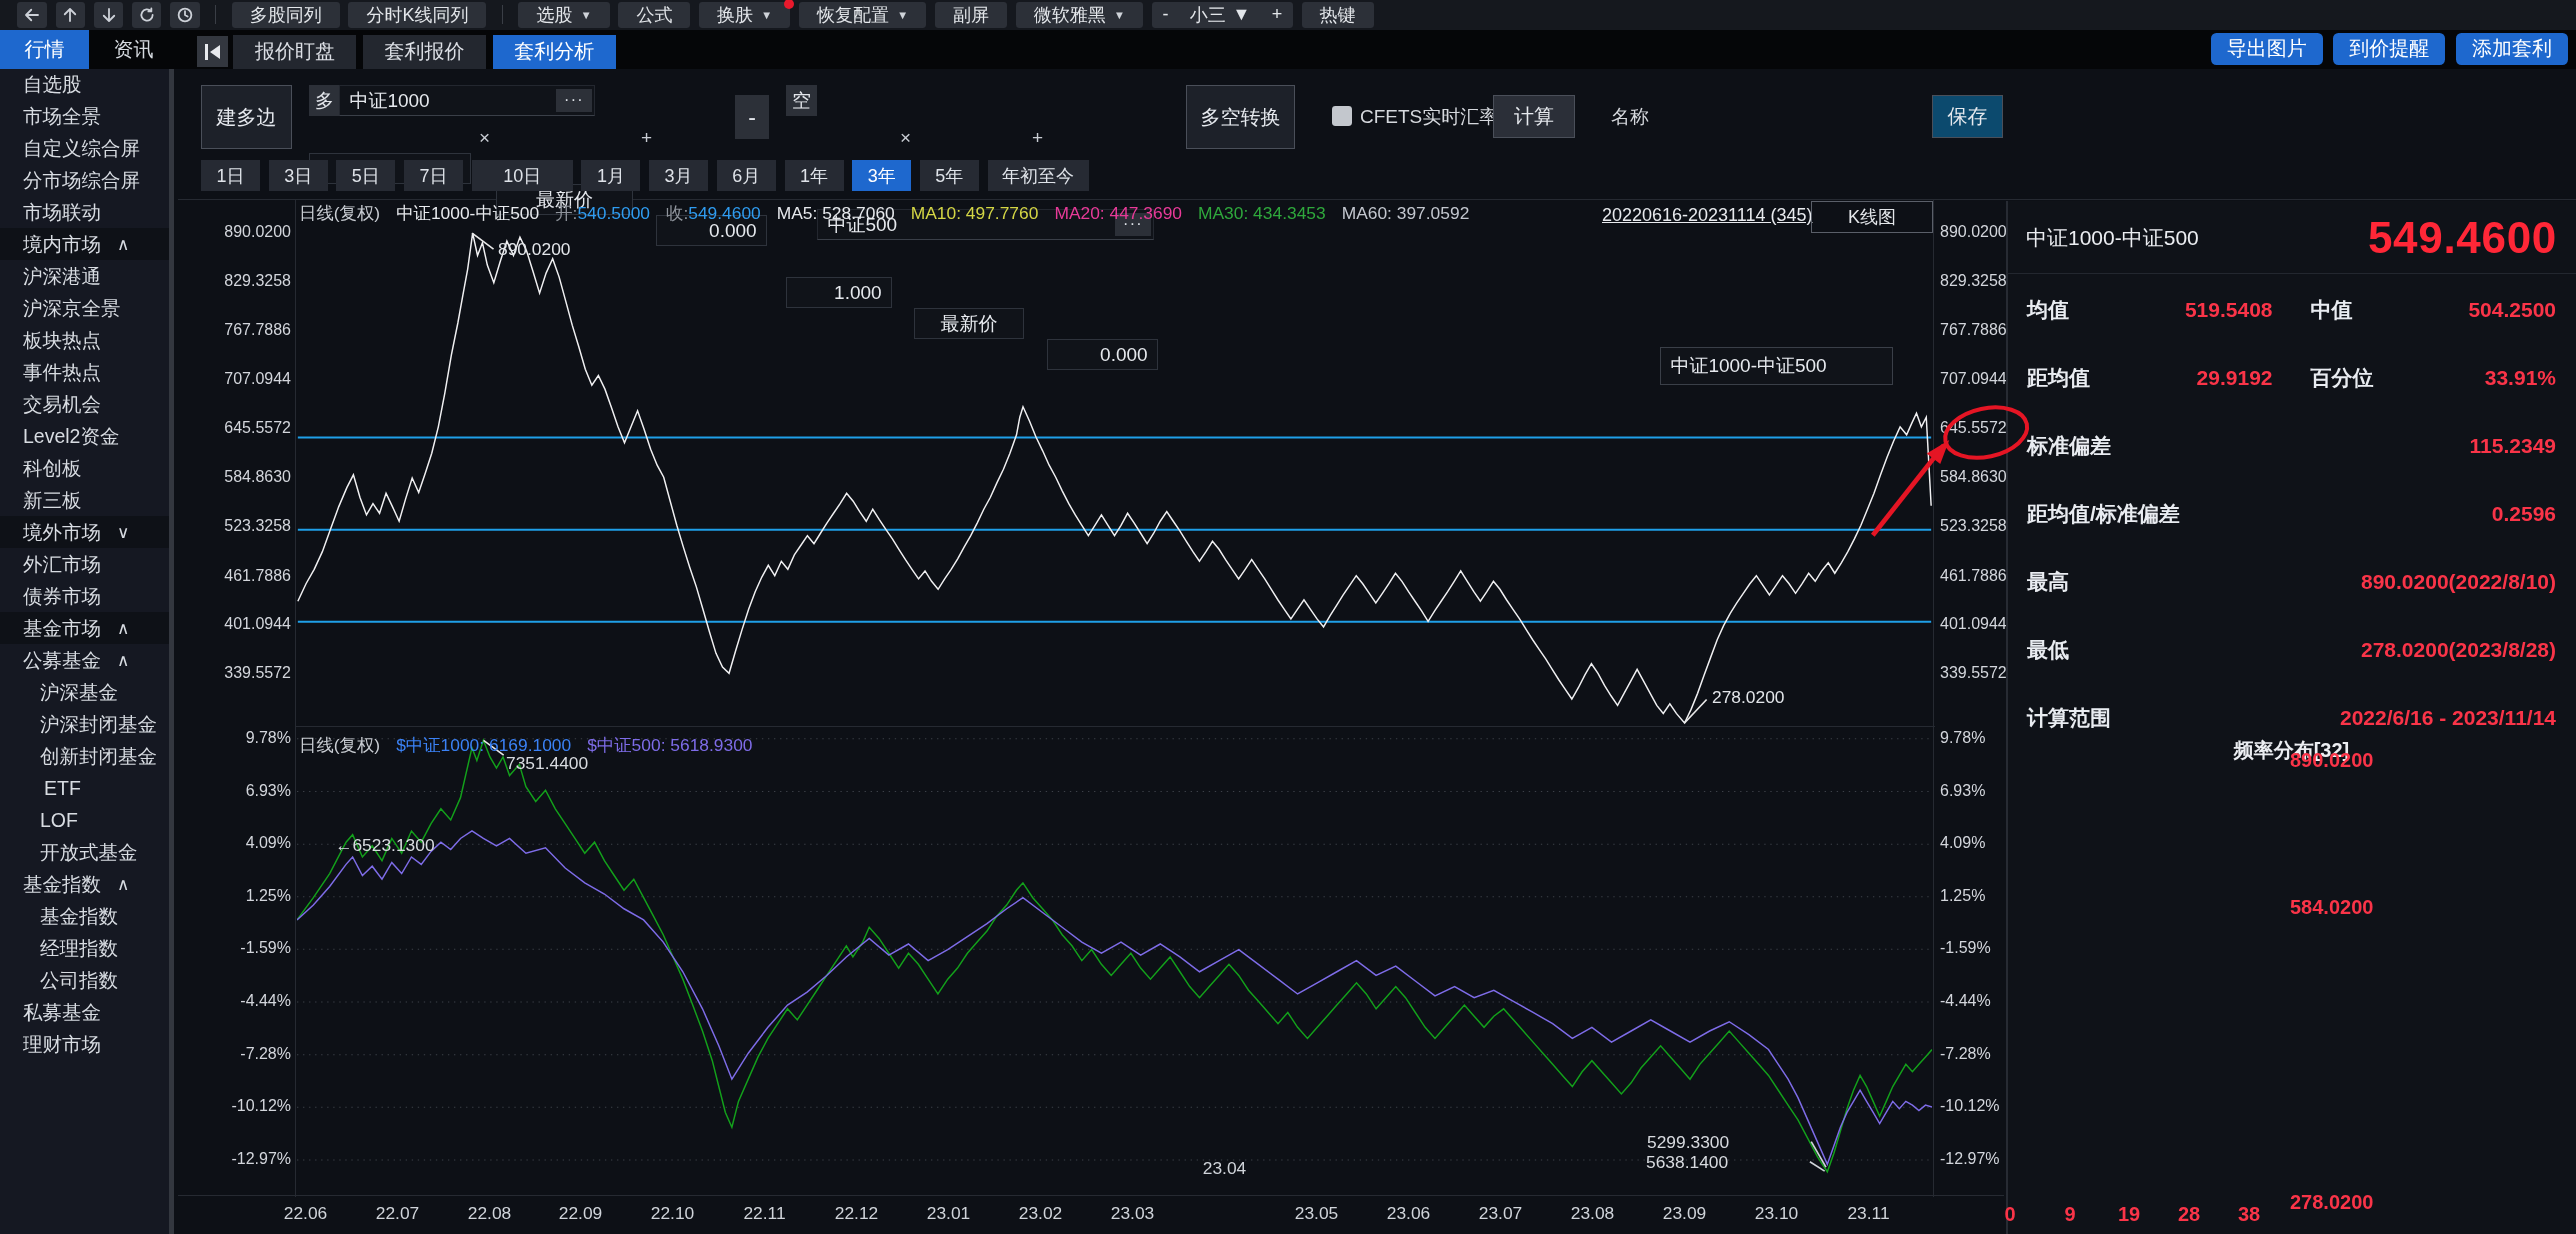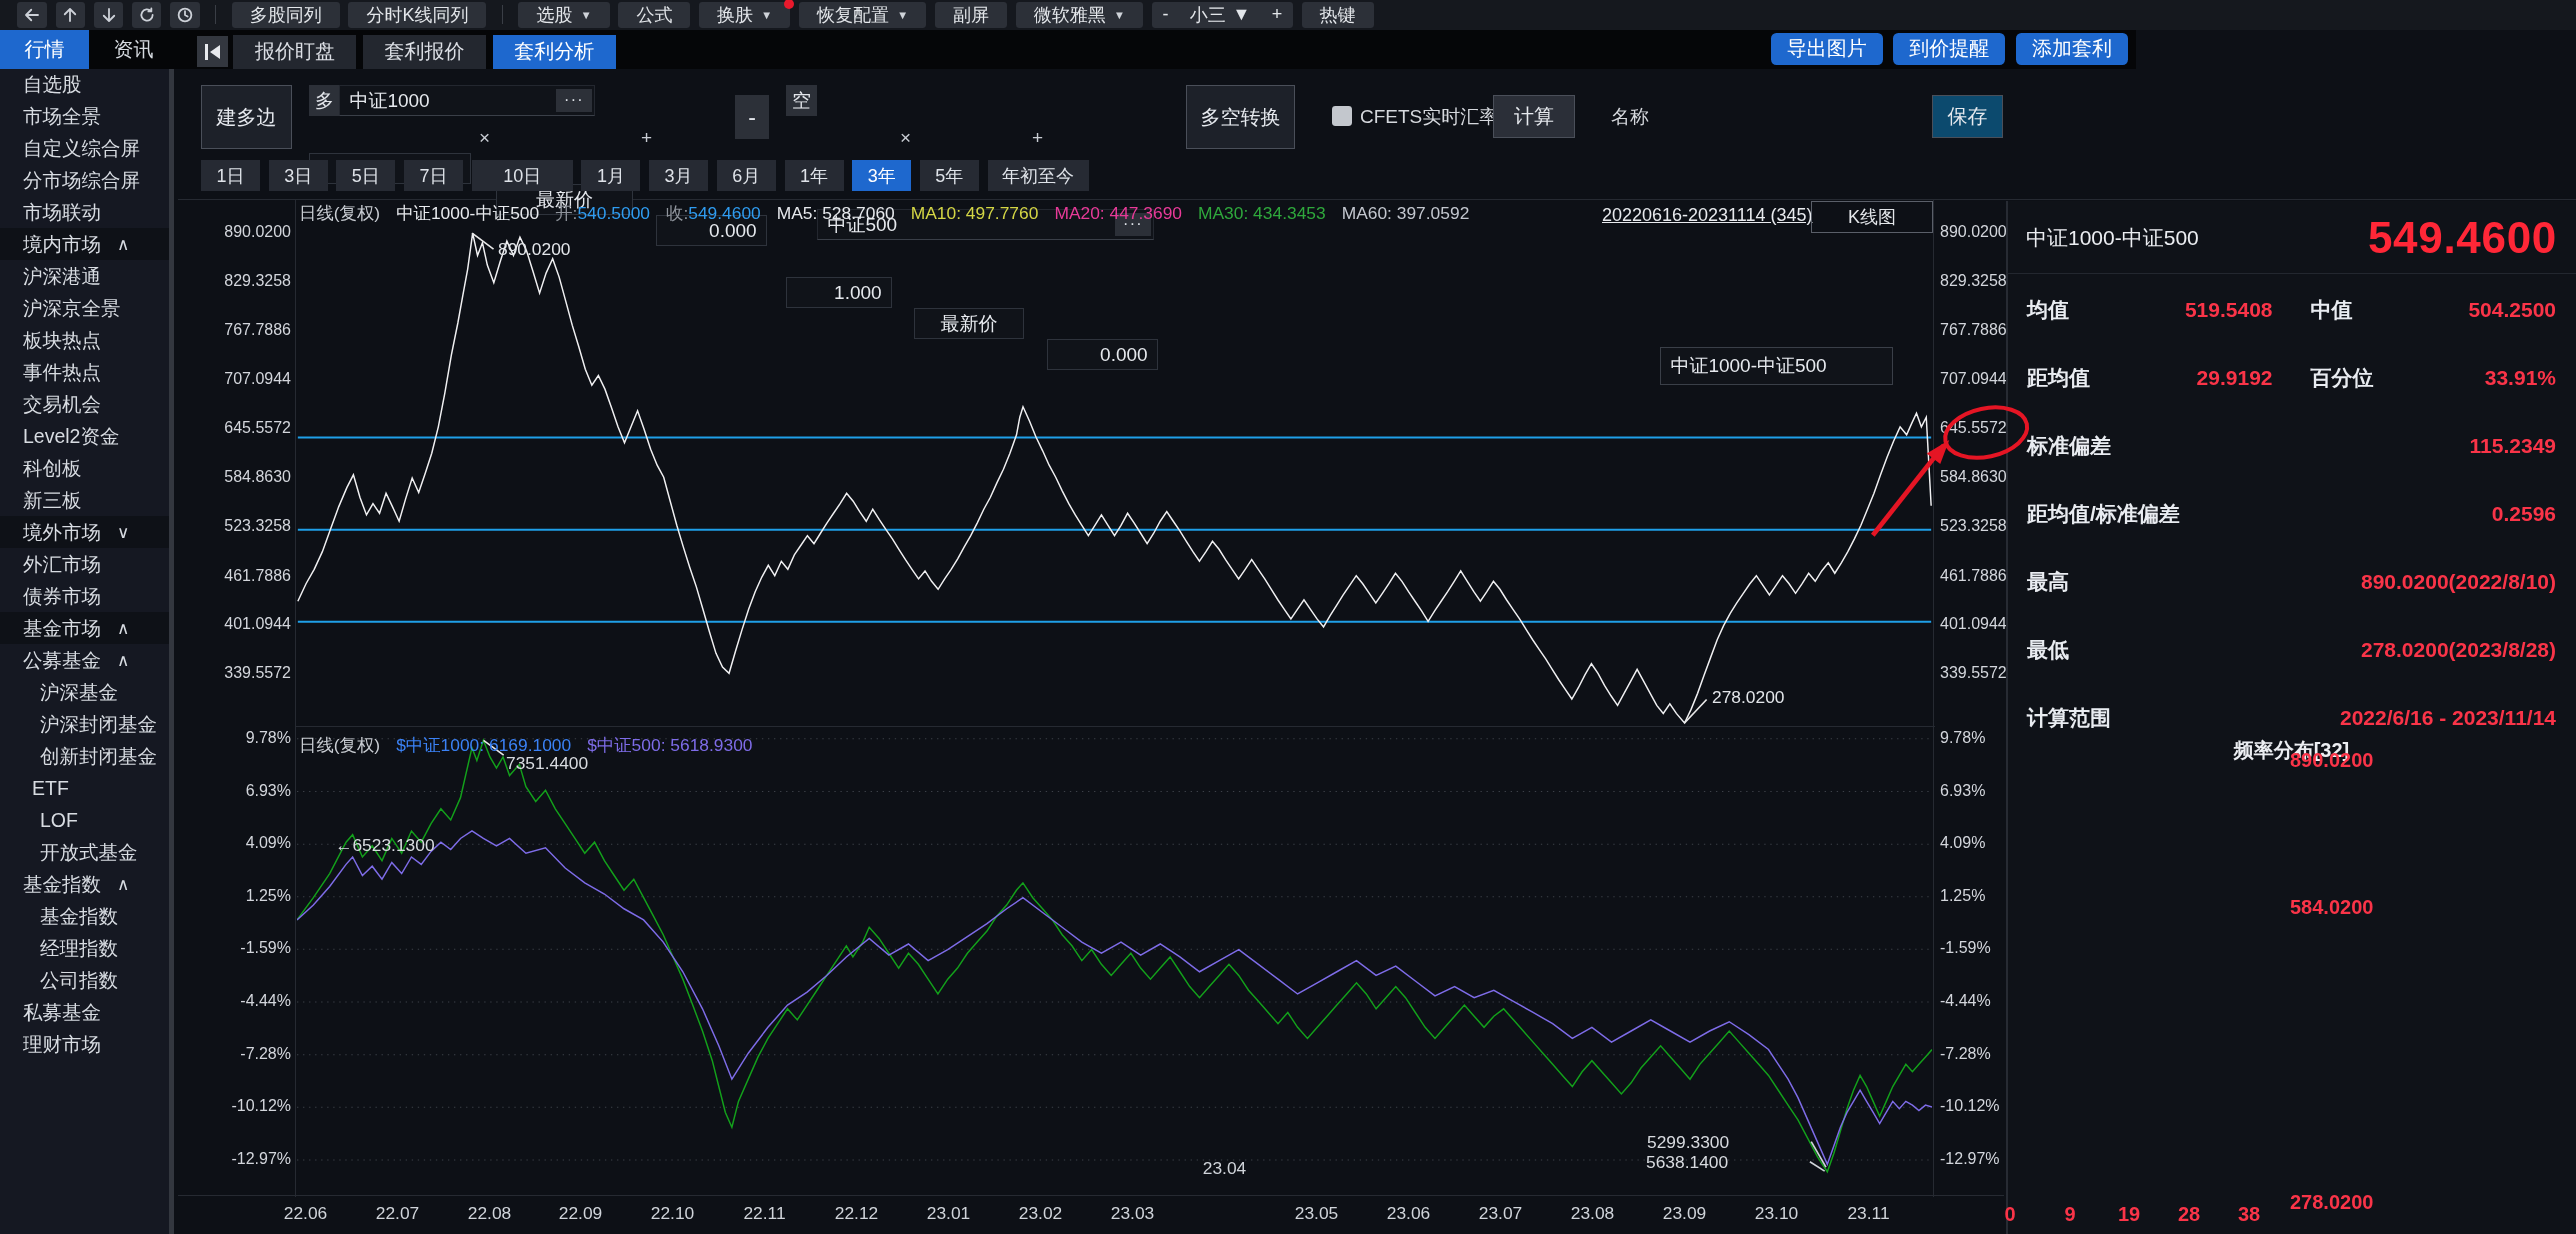--- a/index.html
+++ b/index.html
@@ -8,21 +8,21 @@
   .toolbar{position:absolute;left:0;top:0;width:2576px;height:29.5px;background:#15181e;display:flex;align-items:center;gap:8.7px;padding-left:17.4px;box-sizing:border-box;z-index:10;}
   .icon-btn{width:29.5px;height:25.5px;background:#2c3038;border-radius:3.4px;display:flex;align-items:center;justify-content:center;flex:none;}
   .icon-btn svg{width:18px;height:18px;stroke:#cdd1d8;fill:none;stroke-width:2.4;stroke-linecap:round;stroke-linejoin:round;}
   .tbtn{height:25.5px;background:#2c3038;border-radius:3.4px;color:#e3e6ea;font-size:18px;display:flex;align-items:center;padding:0 18px;gap:8px;position:relative;flex:none;white-space:nowrap;}
   .tbtn .dd{font-size:11.4px;color:#cfd3d9;}
   .vsep{width:1.3px;height:19px;background:#3a3e46;margin:0 6.7px;flex:none;}
   .red-dot{position:absolute;top:-3.4px;right:-3.4px;width:10px;height:10px;border-radius:50%;background:#e8192c;}
   .stepper{height:25.5px;background:#2c3038;border-radius:3.4px;display:flex;align-items:center;font-size:18px;color:#e3e6ea;flex:none;}
   .stepper>span{padding:0 10.7px;display:flex;align-items:center;gap:6.7px;}
   
-  .tabrow{position:absolute;left:0;top:29.5px;width:2136px;height:39px;background:#050608;display:flex;align-items:flex-end;z-index:10;}
+  .tabrow{position:absolute;left:0;top:29.5px;width:2576px;height:39px;background:#050608;display:flex;align-items:flex-end;z-index:10;}
   .nav-tab{width:89px;height:39px;font-size:20px;display:flex;align-items:center;justify-content:center;color:#d6dae0;flex:none;}
   .nav-tab.active{background:#1e68ce;color:#ffffff;}
   .collapse-btn{width:31px;height:31px;background:#33373f;margin:0 5.4px 1.3px 19px;display:flex;align-items:center;justify-content:center;gap:2px;flex:none;}
   .collapse-btn .bar{width:3.4px;height:16px;background:#e8eaee;}
   .collapse-btn .tri{width:0;height:0;border-top:7.4px solid transparent;border-bottom:7.4px solid transparent;border-right:10px solid #e8eaee;}
   .page-tab{height:34px;padding:0 21.5px;background:#23272f;font-size:20px;display:flex;align-items:center;margin-right:6.7px;color:#dde0e6;flex:none;}
   .page-tab.active{background:#1e68ce;color:#ffffff;}
   .actions{position:absolute;right:8px;bottom:4px;display:flex;}
   .action-btn{height:32px;background:#1e68ce;border-radius:5.4px;color:#ffffff;font-size:20px;padding:0 16px;display:flex;align-items:center;margin-left:10.7px;}
   
@@ -234,21 +234,21 @@
       </div>
       <div class="sb-item" style="padding-left: 40px;">
         <span>沪深基金</span>
       </div>
       <div class="sb-item" style="padding-left: 40px;">
         <span>沪深封闭基金</span>
       </div>
       <div class="sb-item" style="padding-left: 40px;">
         <span>创新封闭基金</span>
       </div>
-      <div class="sb-item" style="padding-left: 32px;">
+      <div class="sb-item" style="padding-left: 44px;">
         <span>ETF</span>
       </div>
       <div class="sb-item" style="padding-left: 40px;">
         <span>LOF</span>
       </div>
       <div class="sb-item" style="padding-left: 40px;">
         <span>开放式基金</span>
       </div>
       <div class="sb-item" style="padding-left: 23px;">
         <span>基金指数</span>

